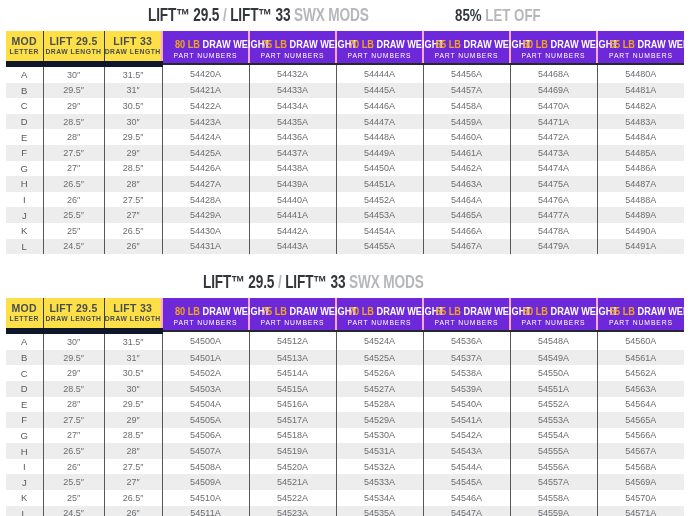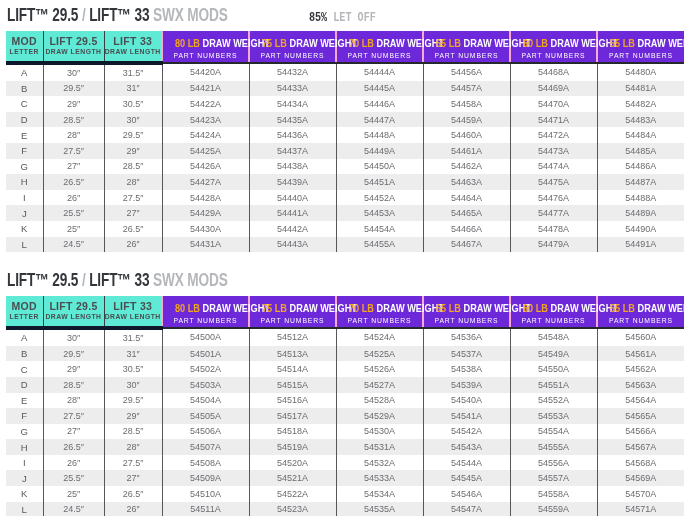--- a/index.html
+++ b/index.html
@@ -10,41 +10,41 @@
     background: #ffffff;
     overflow: hidden;
     font-family: "Liberation Sans", sans-serif;
   }
   .page { padding: 8px 6px 0 6px; box-sizing: border-box; }
 
   .mods-section { margin-bottom: 21px; }
 
   .section-header {
     display: flex;
-    justify-content: flex-start;
+    justify-content: center;
     align-items: flex-end;
     padding: 0 2px 0 1px;
     margin-bottom: 7px;
     height: 16px;
   }
   .title { margin: 0; font-size: 17.5px; font-weight: bold; color: #33363B; line-height: 1; }
   .t-wrap { display: inline-block; transform: scaleX(0.78); transform-origin: left center; white-space: nowrap; letter-spacing: -0.2px; }
   .t-sep, .t-sub { color: #B5B7BA; }
-  .letoff { font-size: 13px; font-weight: bold; color: #33363B; line-height: 1; font-family: Liberation Mono, monospace; }
+  .letoff { font-size: 17px; font-weight: bold; color: #33363B; line-height: 1; }
   .cond-r { display: inline-block; transform: scaleX(0.78); transform-origin: right center; white-space: nowrap; }
   .lo-label { color: #B5B7BA; }
 
   table.mods-table { border-collapse: collapse; table-layout: fixed; width: 678px; }
   col.c-mod { width: 37px; }
   col.c-dl1 { width: 61px; }
   col.c-dl2 { width: 58px; }
   col.c-w   { width: 87px; }
 
   thead th { padding: 0; text-align: center; vertical-align: middle; height: 30px; }
-  .th-light { background: #5eead4; border-bottom: 4px solid #0f172a; }
+  .th-light { background: #fde047; border-bottom: 6px solid #0f172a; }
   .th-light + .th-light { border-left: 1.5px solid #3A3D42; }
   .th-light .top { font-size: 10.5px; color: #4A4D51; letter-spacing: 0.3px; line-height: 1.1; }
   .th-light .bot { font-size: 6.8px; color: #4A4D51; letter-spacing: 0.5px; margin-top: 1.5px; line-height: 1; }
 
   .th-dark { background: #6d28d9; border-left: 2px solid #f9a8d4; border-bottom: 2px solid #25282D; }
   .th-dark .top { font-weight: bold; font-size: 11.5px; color: #ffffff; white-space: nowrap; line-height: 1.1; }
   .cond { display: inline-block; transform: scaleX(0.8); transform-origin: center; }
   .lb { color: #F0A51E; }
   .th-dark .bot { font-size: 6.8px; letter-spacing: 0.9px; margin-top: 1.5px; color: #ffffff; font-weight: normal; line-height: 1; }
 

